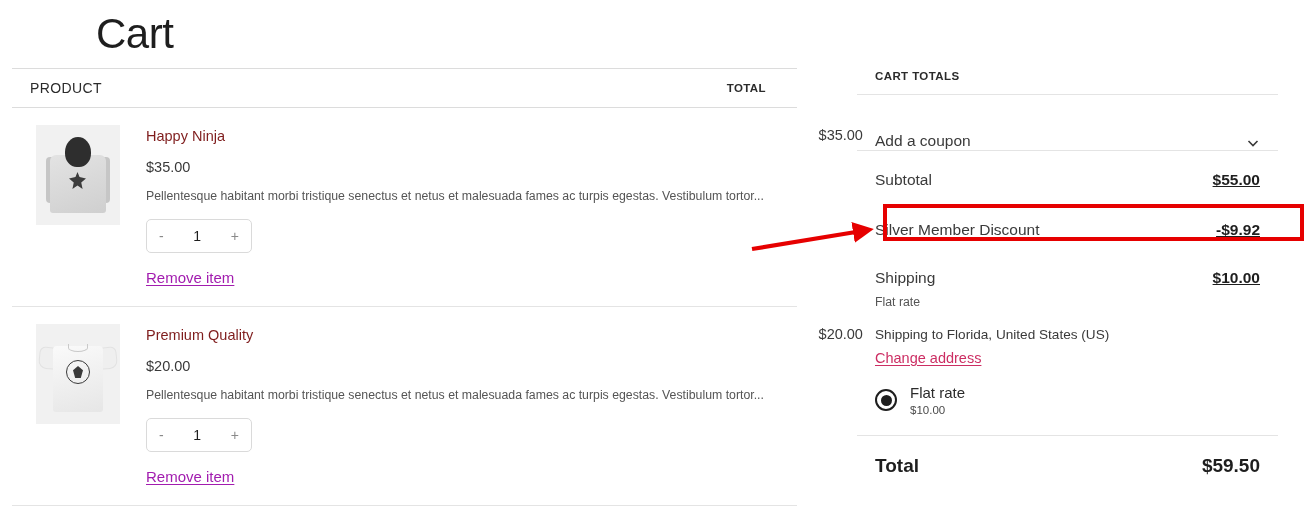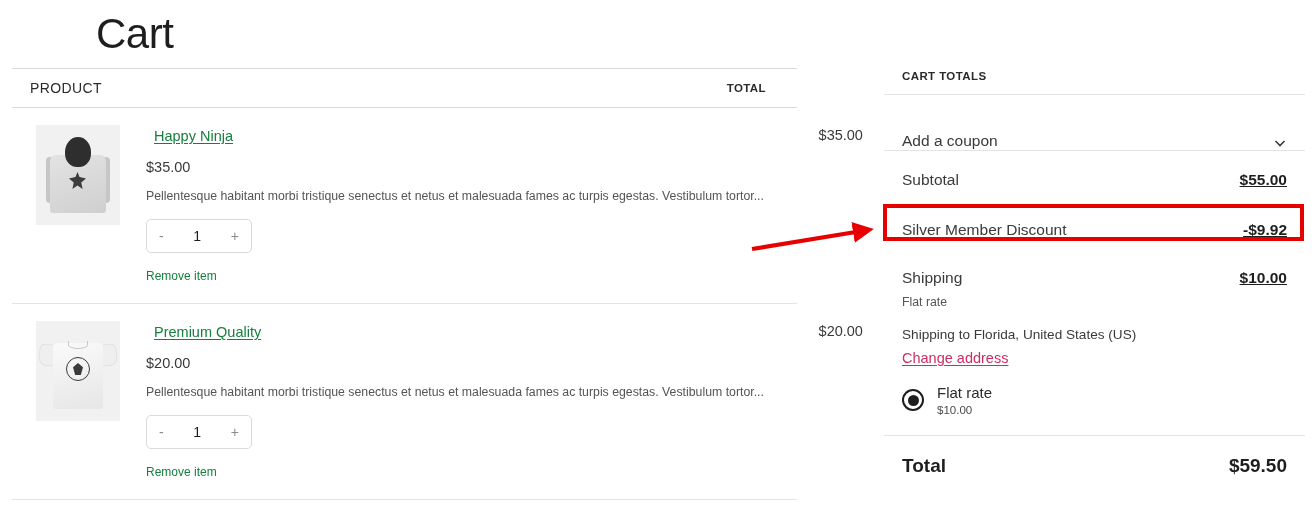--- a/index.html
+++ b/index.html
@@ -44,41 +44,41 @@
     padding: 17px 10px 19px 10px;
     min-height: 183px;
   }
   .thumb-cell { width: 100px; flex: none; padding-left: 14px; }
   .thumb {
     width: 84px; height: 100px; background: #f1f1f1;
     position: relative; overflow: hidden;
   }
   .info-cell { flex: 1; padding-left: 24px; padding-top: 2px; }
   .product-name {
-    font-size: 14.5px; color: #15803d; text-decoration: underline;
-    text-underline-offset: 2px; display: inline-block; cursor: pointer; margin-left: 8px;
+    font-size: 14.5px; color: #7f1d1d; 
+    text-underline-offset: 2px; display: inline-block; cursor: pointer;
   }
   .product-price {
     font-size: 14.5px; color: #3a3a3a; margin-top: 14px;
   }
   .product-desc {
     font-size: 12.3px; color: #555; margin-top: 13px; line-height: 16px;
     white-space: nowrap;
   }
   .qty-box {
     margin-top: 15px; width: 106px; height: 34px;
     border: 1px solid #dadada; border-radius: 5px;
     display: flex; align-items: center; justify-content: space-between;
     padding: 0 12px; background: #fff;
   }
   .qty-btn { font-size: 14px; color: #8a8a8a; line-height: 1; cursor: pointer; user-select: none; }
   .qty-val { font-size: 14px; color: #1e1e1e; font-weight: 500; }
   .remove-item {
-    margin-top: 16px; font-size: 12px; color: #15803d;
-    text-underline-offset: 2px;
+    margin-top: 16px; font-size: 15px; color: #a21caf;
+    text-decoration: underline; text-underline-offset: 2px;
     display: inline-block; cursor: pointer;
   }
   .total-cell {
     width: 120px; flex: none; text-align: right; padding-right: 21px;
     font-size: 14.5px; color: #3a3a3a; padding-top: 2px;
   }
   .row-rule { height: 1px; background: #e4e4e4; margin: 0; }
 
   
   .hoodie-body {
@@ -122,21 +122,21 @@
     border: 1.5px solid #3a3a3a; border-radius: 50%;
   }
   .tee-logo::after {
     content: ""; position: absolute; left: 6px; top: 5px;
     width: 10px; height: 12px; background: #3a3a3a;
     clip-path: polygon(50% 0%, 100% 35%, 78% 100%, 22% 100%, 0% 35%);
   }
 
   
   #totals-section {
-    position: absolute; left: 884px; top: 0; width: 421px; height: 360px;
+    position: absolute; left: 857px; top: 0; width: 421px; height: 360px;
   }
   #totals-title {
     font-size: 11.5px; font-weight: 700; letter-spacing: 0.4px;
     text-transform: uppercase; color: #2b2b2b;
     padding: 70px 0 12px 18px;
   }
   .totals-rule { height: 1px; background: #e4e4e4; }
   #coupon-row {
     display: flex; align-items: flex-end; justify-content: space-between;
     height: 55px; padding: 0 18px; cursor: pointer;

